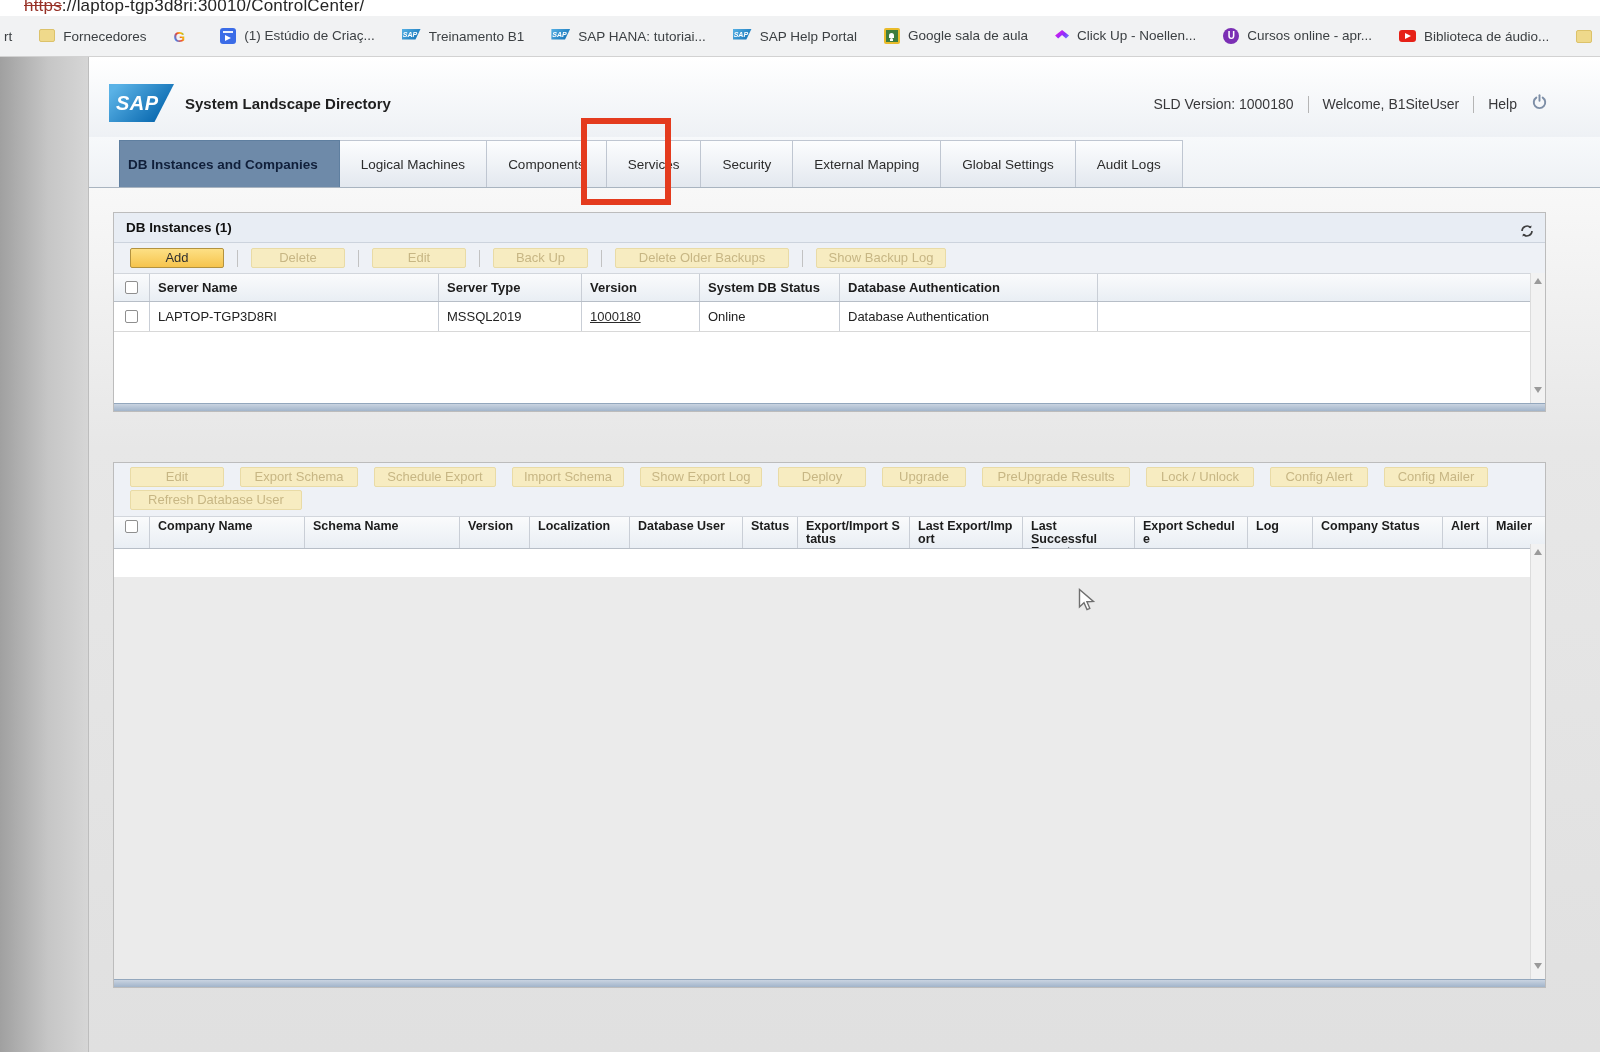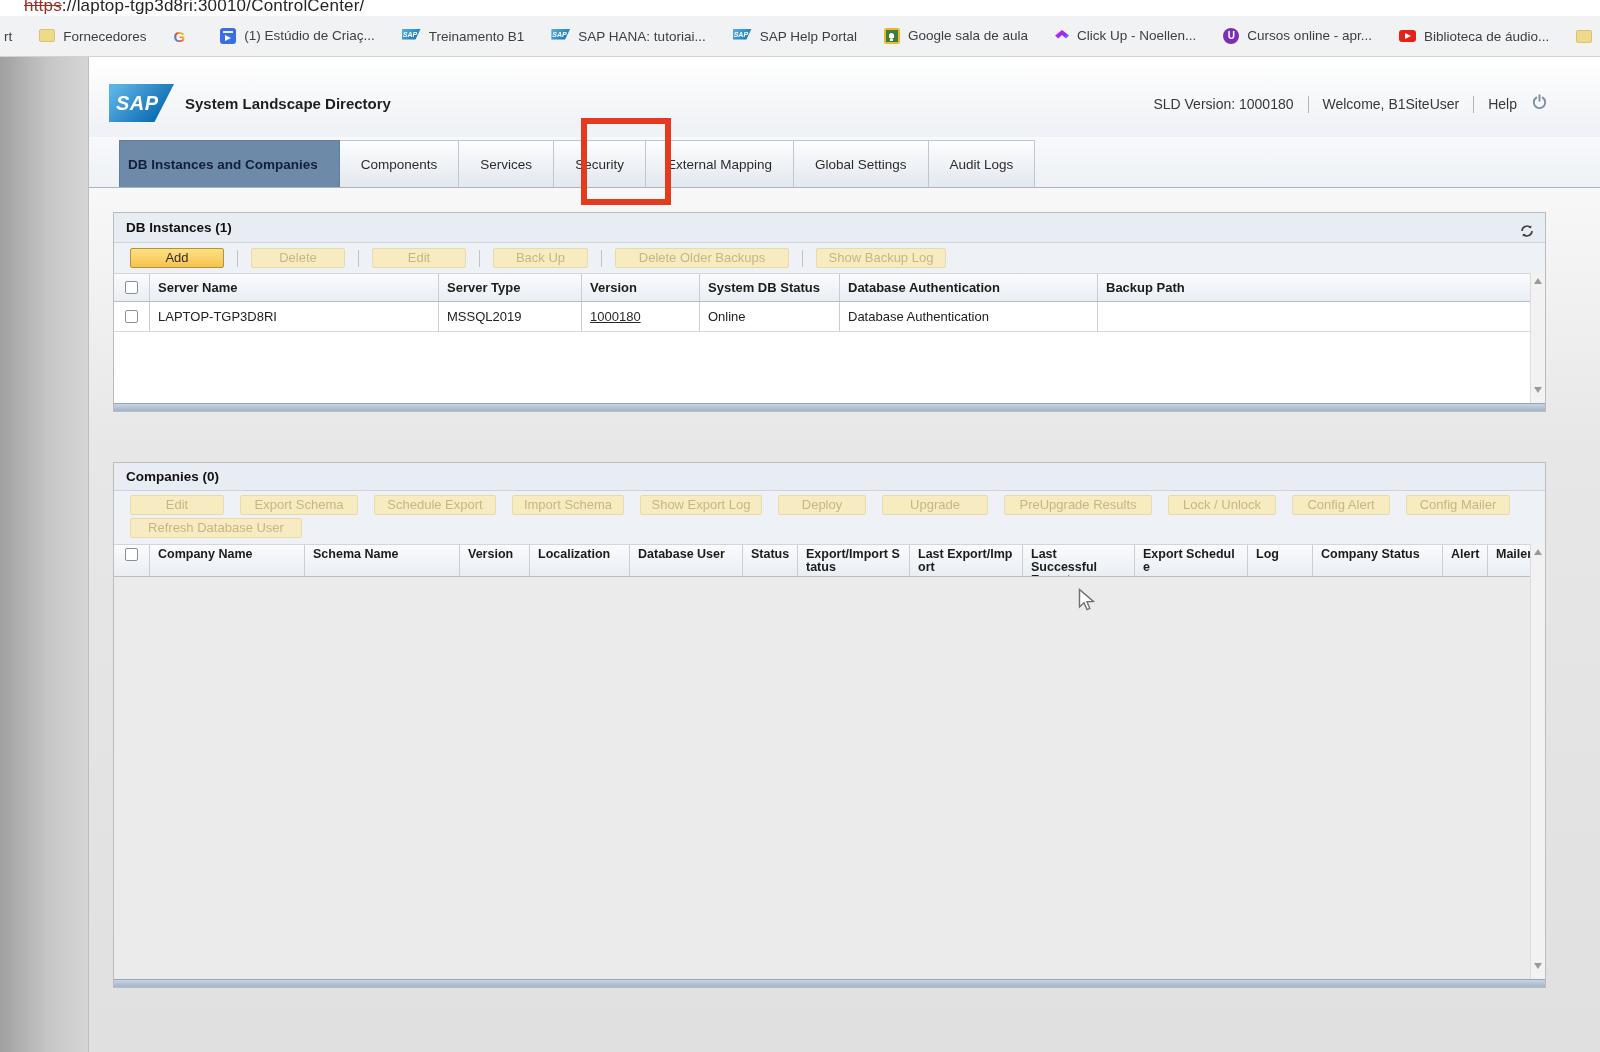--- a/index.html
+++ b/index.html
@@ -174,20 +174,21 @@
             <path d="M8 1.2v5.2" stroke="#7d8ea6" stroke-width="1.8" fill="none" stroke-linecap="round"></path>
             <path d="M5 3.4a5.4 5.4 0 1 0 6 0" fill="none" stroke="#7d8ea6" stroke-width="1.8" stroke-linecap="round"></path>
           </svg>
       </span>
     </div>
   </div>
 
   <div class="tabstrip">
     <div class="tabs">
       <div class="tab active">DB Instances and Companies</div>
+      <div class="tab">Logical Machines</div>
       <div class="tab">Components</div>
       <div class="tab">Services</div>
       <div class="tab">Security</div>
       <div class="tab">External Mapping</div>
       <div class="tab">Global Settings</div>
       <div class="tab">Audit Logs</div>
     </div>
   </div>
   <div class="redbox"></div>
 
@@ -219,21 +220,20 @@
       </div>
       <div class="grid-head">
         <div class="cell cbcell dc0">
             <input type="checkbox" class="cb" style="">
           </div>
         <div class="cell dc1">Server Name</div>
         <div class="cell dc2">Server Type</div>
         <div class="cell dc3">Version</div>
         <div class="cell dc4">System DB Status</div>
         <div class="cell dc5">Database Authentication</div>
-        <div class="cell dc6">Backup Path</div>
       </div>
       <div class="grid-row">
         <div class="cell cbcell dc0">
             <input type="checkbox" class="cb" style="">
           </div>
         <div class="cell dc1">LAPTOP-TGP3D8RI</div>
         <div class="cell dc2">MSSQL2019</div>
         <div class="cell dc3">
             <span class="link">1000180</span>
           </div>
@@ -243,31 +243,28 @@
       </div>
       <div class="db-body"></div>
       <div class="vscroll vs-db">
         <div class="arr arr-up"></div>
         <div class="arr arr-down"></div>
       </div>
       <div class="hbar"></div>
     </div>
 
     <div class="panel panel-co co">
-      <div class="panel-title" style="height:28px; line-height:28px;">
-        <span>Companies (0)</span>
-      </div>
       <div class="toolbar toolbar-co">
         <button class="btn btn-off" style="width:94px">Edit</button>
         <button class="btn btn-off" style="width:118px">Export Schema</button>
         <button class="btn btn-off" style="width:122px">Schedule Export</button>
         <button class="btn btn-off" style="width:112px">Import Schema</button>
         <button class="btn btn-off" style="width:122px">Show Export Log</button>
         <button class="btn btn-off" style="width:88px">Deploy</button>
-        <button class="btn btn-off" style="width:106px">Upgrade</button>
+        <button class="btn btn-off" style="width:84px">Upgrade</button>
         <button class="btn btn-off" style="width:148px">PreUpgrade Results</button>
         <button class="btn btn-off" style="width:108px">Lock / Unlock</button>
         <button class="btn btn-off" style="width:98px">Config Alert</button>
         <button class="btn btn-off" style="width:104px">Config Mailer</button>
       </div>
       <div class="toolbar toolbar-co2">
         <button class="btn btn-off" style="width:172px">Refresh Database User</button>
       </div>
       <div class="grid-head">
         <div class="cell cbcell kc0">

